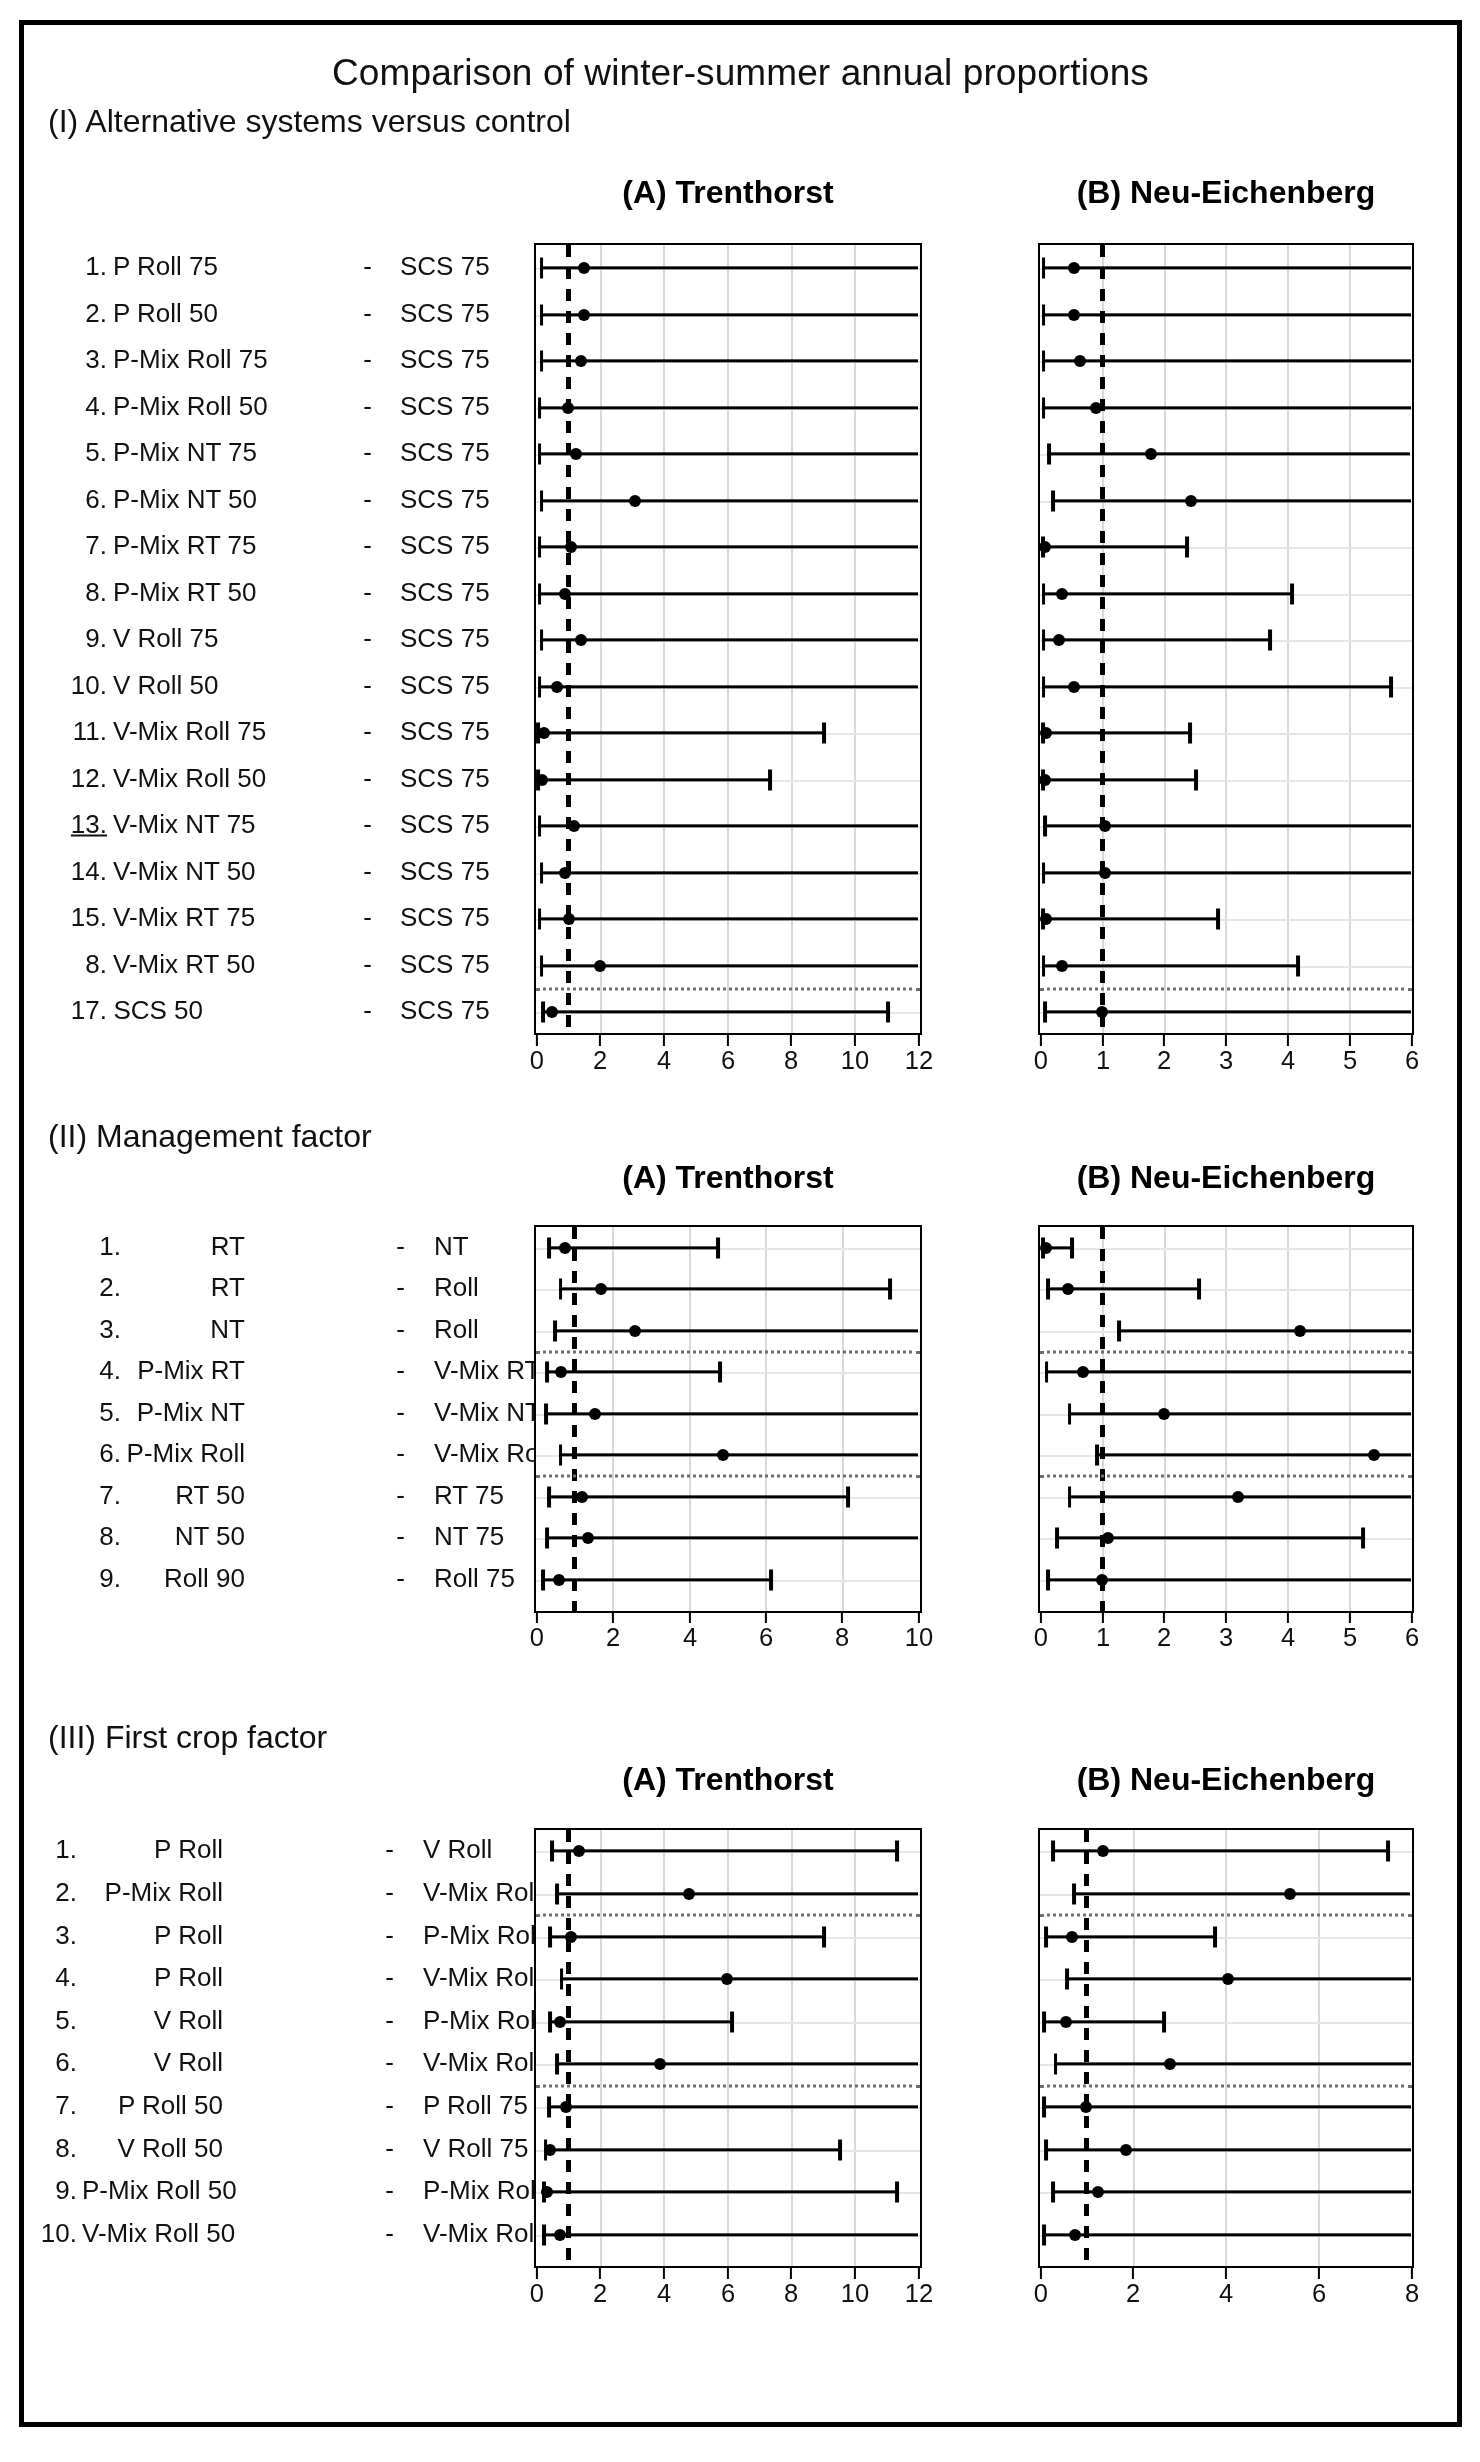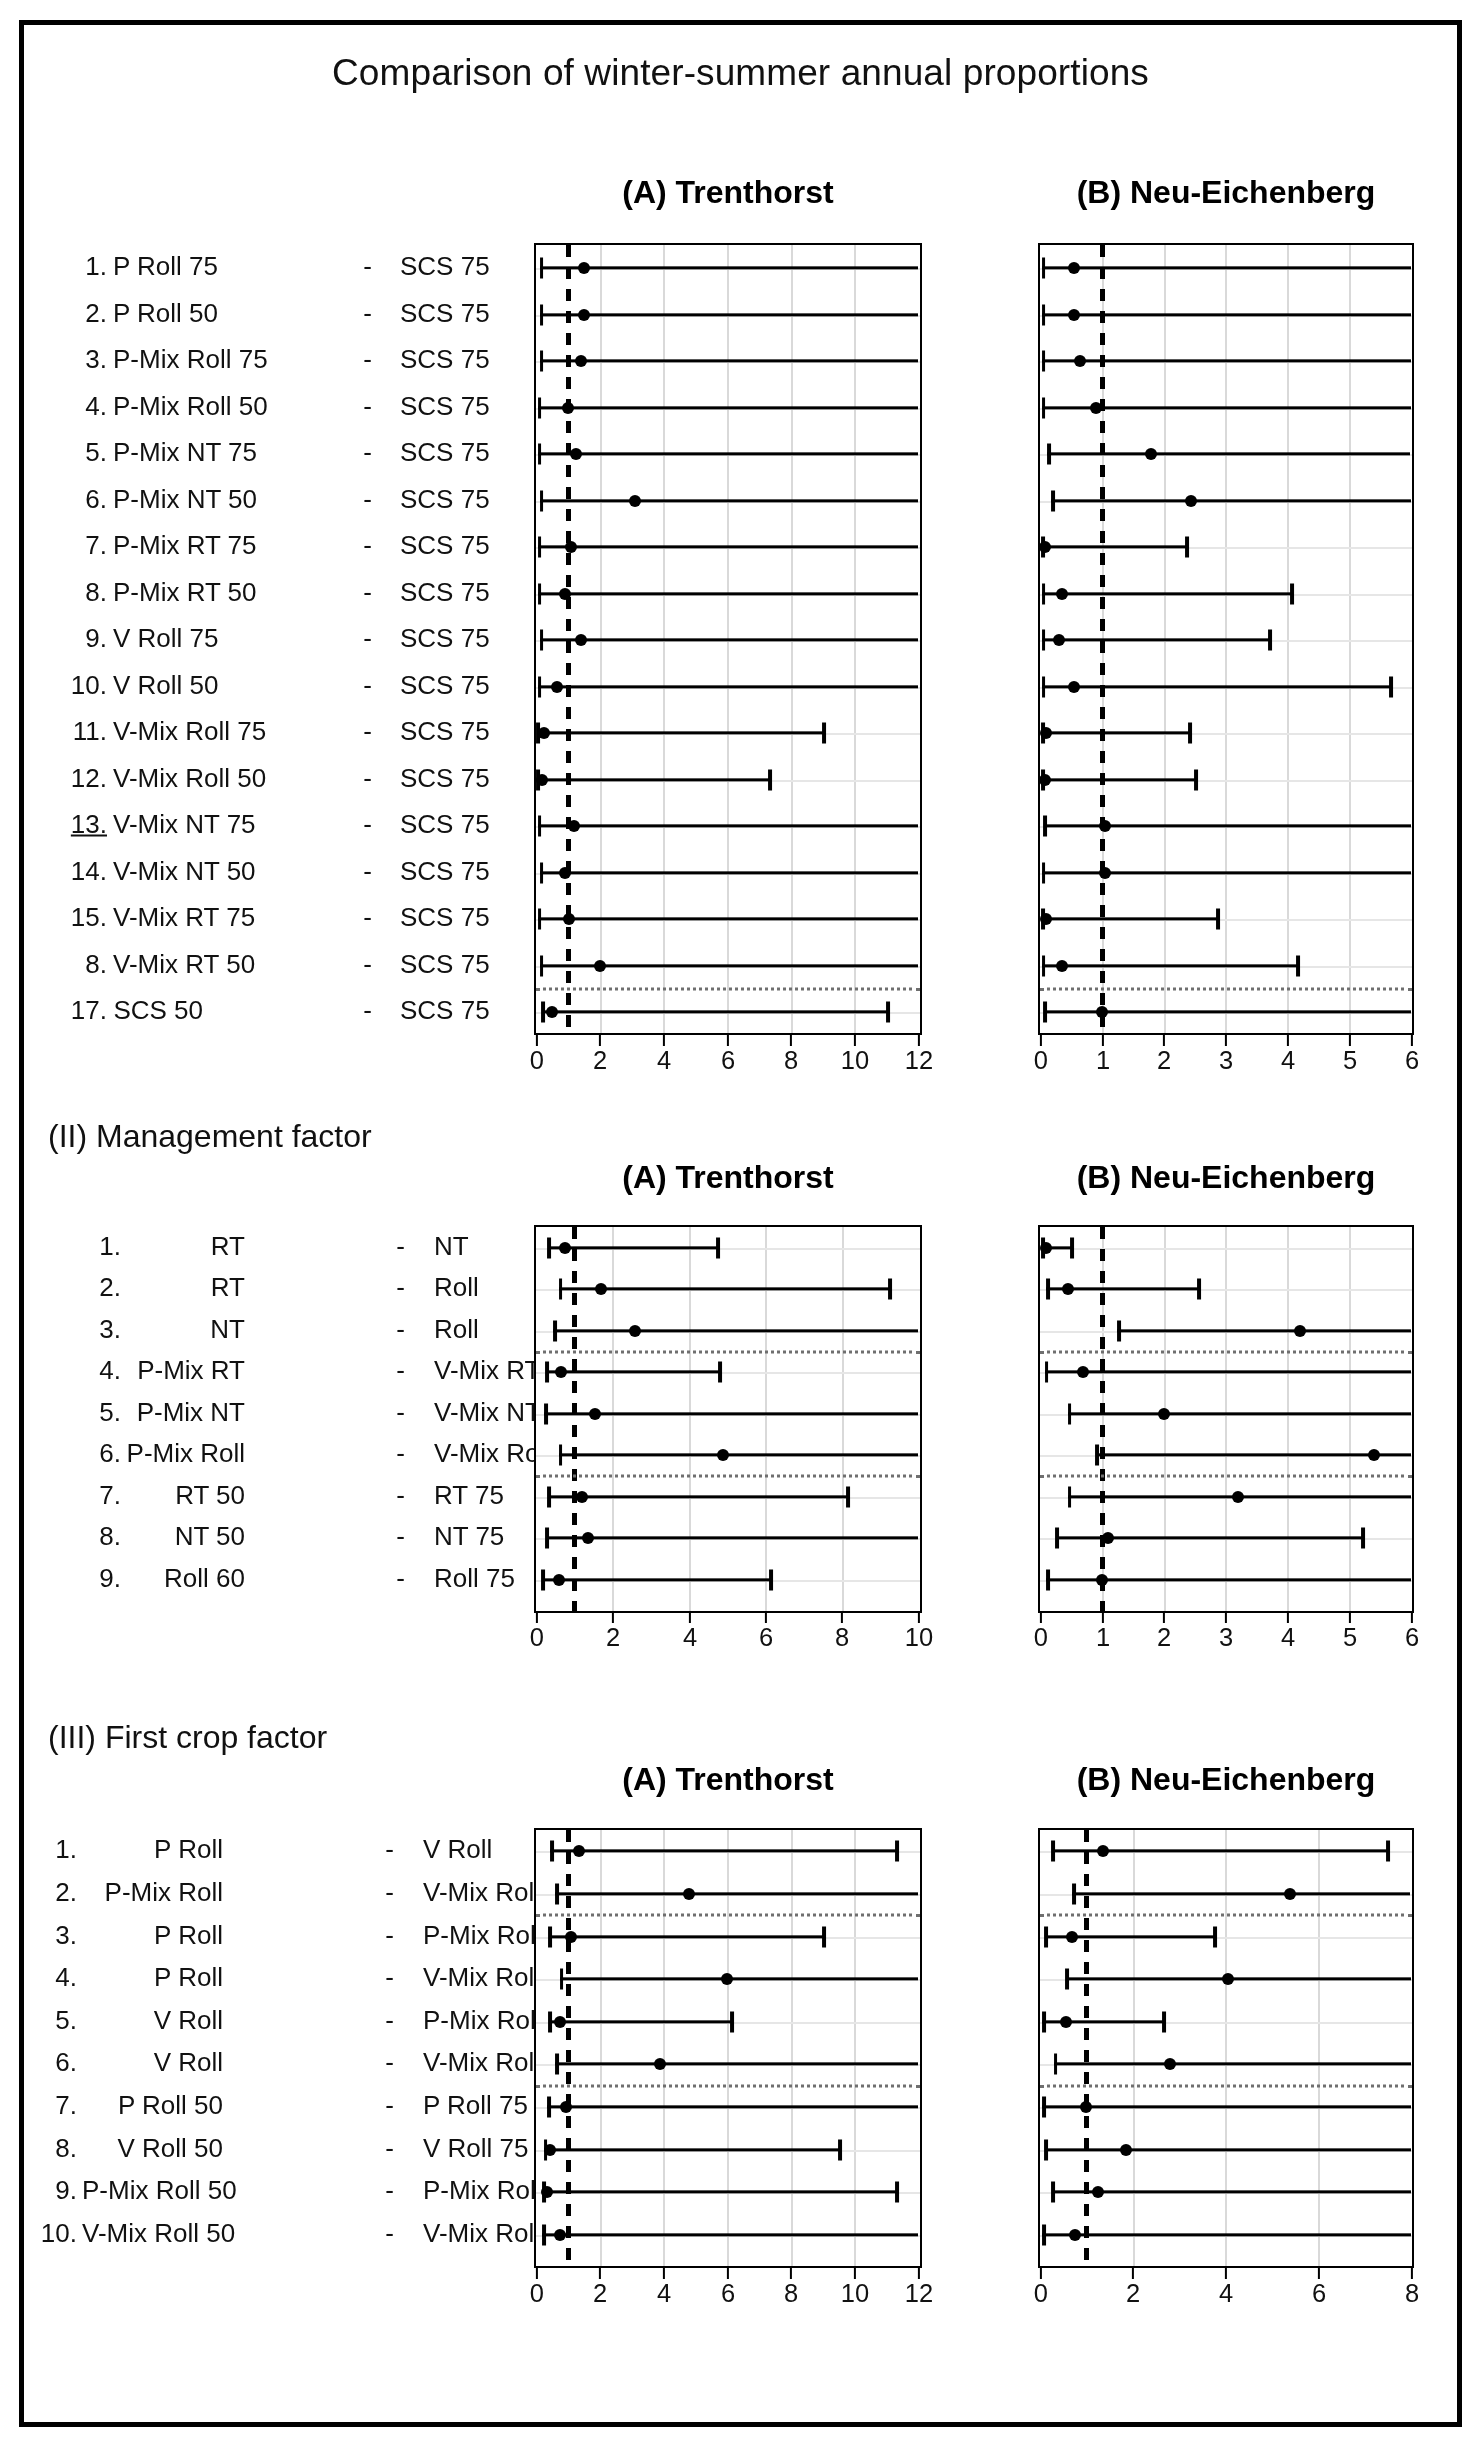--- a/index.html
+++ b/index.html
@@ -137,20 +137,21 @@
   }
 </style>
 </head>
 <body>
 
 <div id="page">
   <div class="figure-frame">
 
     <div class="fig-title">Comparison of winter-summer annual proportions</div>
 
+    <div class="section-title" style="left:24px;top:78px;">(I) Alternative systems versus control</div>
     <div class="panel-header" id="hdr-IA" style="left: 510px; top: 149px; width: 388px; text-align: center;">(A) Trenthorst</div>
     <div class="panel-header" id="hdr-IB" style="left: 1014px; top: 149px; width: 376px; text-align: center;">(B) Neu-Eichenberg</div>
     <div class="rowlabels" id="labels-I" style="left: 0px; top: 218px; width: 526px; height: 792px;">
         <div class="rowlabel" style="top: 23px;">
           <span class="rl-num" style="left: 0px; width: 83px;">1.</span>
           <span class="rl-left" style="left: 89px; width: 94px;">P Roll 75</span>
           <span class="rl-dash" style="left: 327px; width: 33px;">-</span>
           <span class="rl-right" style="left: 376px; width: 149px;">SCS 75</span>
         </div>
         <div class="rowlabel" style="top: 70px;">
@@ -495,21 +496,21 @@
           <span class="rl-right" style="left: 410px; width: 116px;">RT 75</span>
         </div>
         <div class="rowlabel" style="top: 311px;">
           <span class="rl-num" style="left: 0px; width: 97px;">8.</span>
           <span class="rl-left" style="left: 102px; width: 119px;">NT 50</span>
           <span class="rl-dash" style="left: 360px; width: 33px;">-</span>
           <span class="rl-right" style="left: 410px; width: 116px;">NT 75</span>
         </div>
         <div class="rowlabel" style="top: 353px;">
           <span class="rl-num" style="left: 0px; width: 97px;">9.</span>
-          <span class="rl-left" style="left: 102px; width: 119px;">Roll 60</span>
+          <span class="rl-left" style="left: 102px; width: 119px;">Roll 90</span>
           <span class="rl-dash" style="left: 360px; width: 33px;">-</span>
           <span class="rl-right" style="left: 410px; width: 116px;">Roll 75</span>
         </div>
       </div>
     <div class="plot" id="plot-IIA" style="left: 510px; top: 1200px; width: 388px; height: 388px;">
         <div class="gridline" style="left: 76px;"></div>
         <div class="gridline" style="left: 153px;"></div>
         <div class="gridline" style="left: 229px;"></div>
         <div class="gridline" style="left: 306px;"></div>
         <div style="position: absolute; left: 0px; right: 0px; height: 1.7px; background: rgb(230, 230, 230); top: 21px;"></div>

